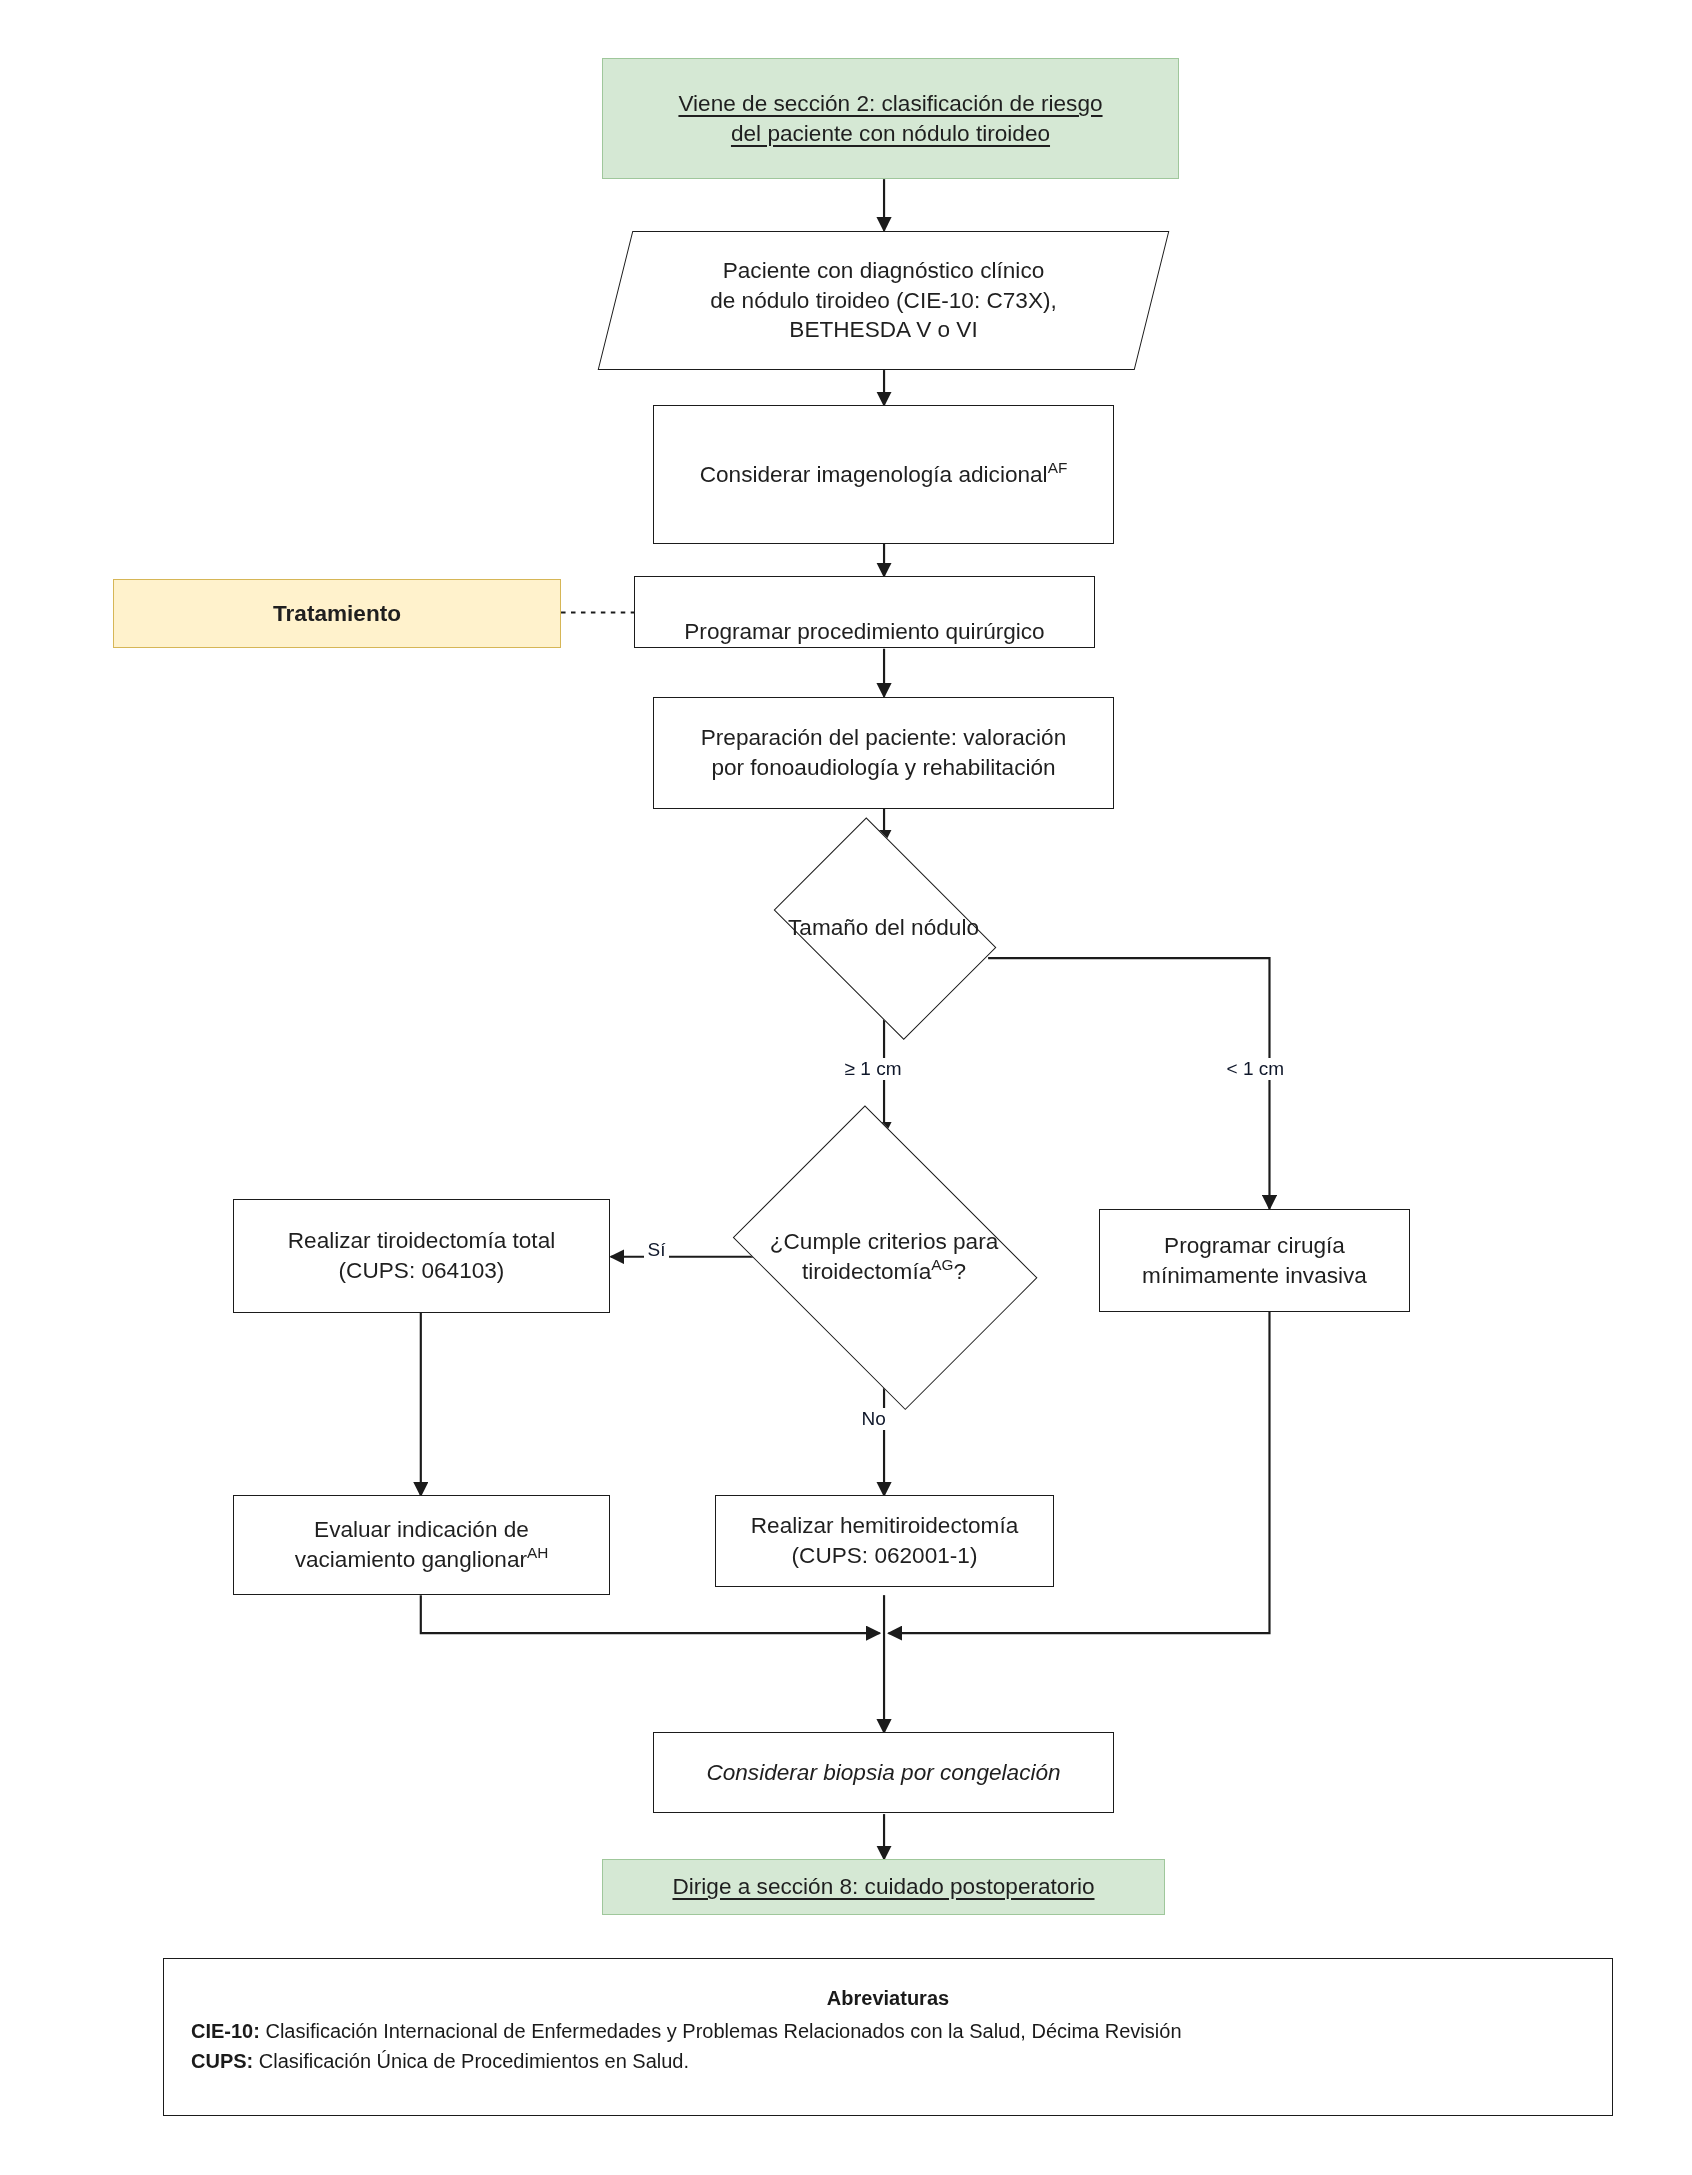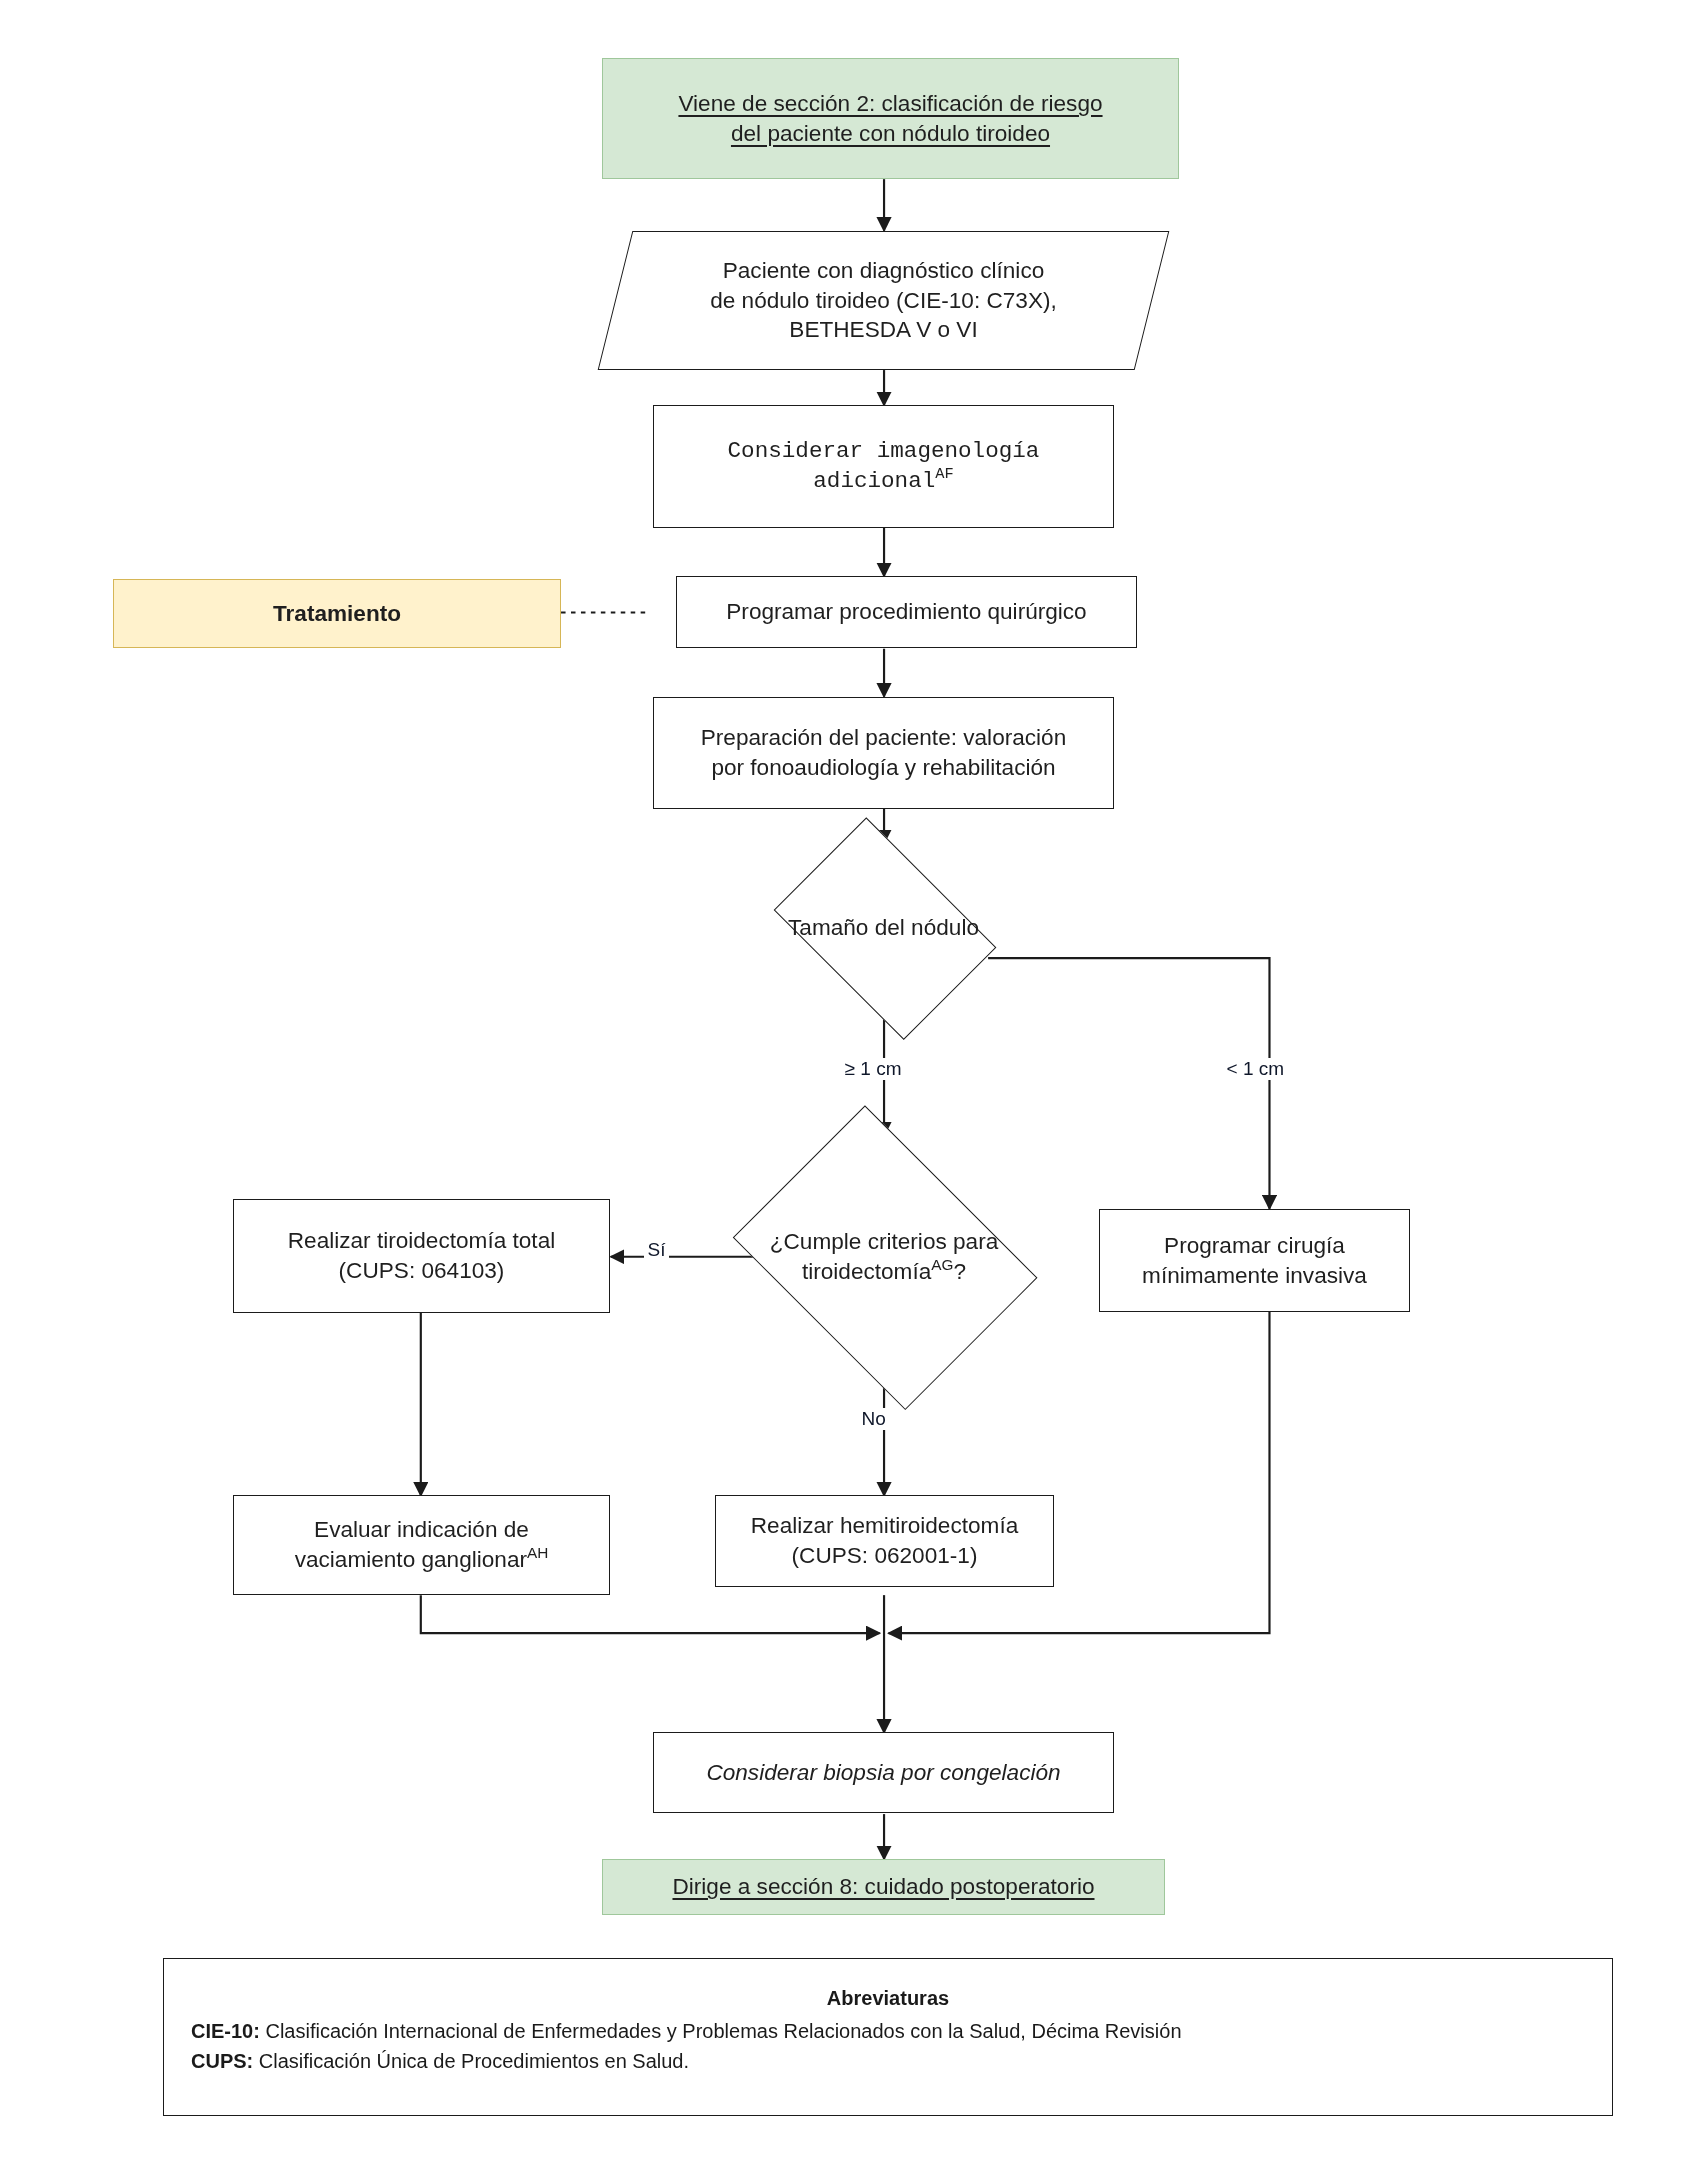--- a/index.html
+++ b/index.html
@@ -178,31 +178,31 @@
 
   <div class="node parallelogram" style="left:615px; top:231px; width:537px; height:139px;">
     <div class="para-shape"></div>
     <div class="inner">
       <span>Paciente con diagnóstico clínico</span><br>
       <span>de nódulo tiroideo (CIE-10: C73X),</span><br>
       <span>BETHESDA V o VI</span>
     </div>
   </div>
 
-  <div class="node box" style="left:653px; top:405px; width:461px; height:123px;font-family:Liberation Mono, monospace;">
+  <div class="node box" style="left:653px; top:405px; width:461px; height:139px;">
     <div class="inner">
       <span>Considerar imagenología adicional</span><sup>AF</sup>
     </div>
   </div>
 
   <div class="node note" style="left:113px; top:579px; width:448px; height:69px;font-weight:bold;">
     <div class="inner">Tratamiento</div>
   </div>
 
-  <div class="node box" style="left:676px; top:576px; width:461px; height:72px;">
+  <div class="node box" style="left:634px; top:576px; width:461px; height:72px;align-items:flex-end;">
     <div class="inner">Programar procedimiento quirúrgico</div>
   </div>
 
   <div class="node box" style="left:653px; top:697px; width:461px; height:112px;">
     <div class="inner">
       <span>Preparación del paciente: valoración</span><br>
       <span>por fonoaudiología y rehabilitación</span>
     </div>
   </div>
 

